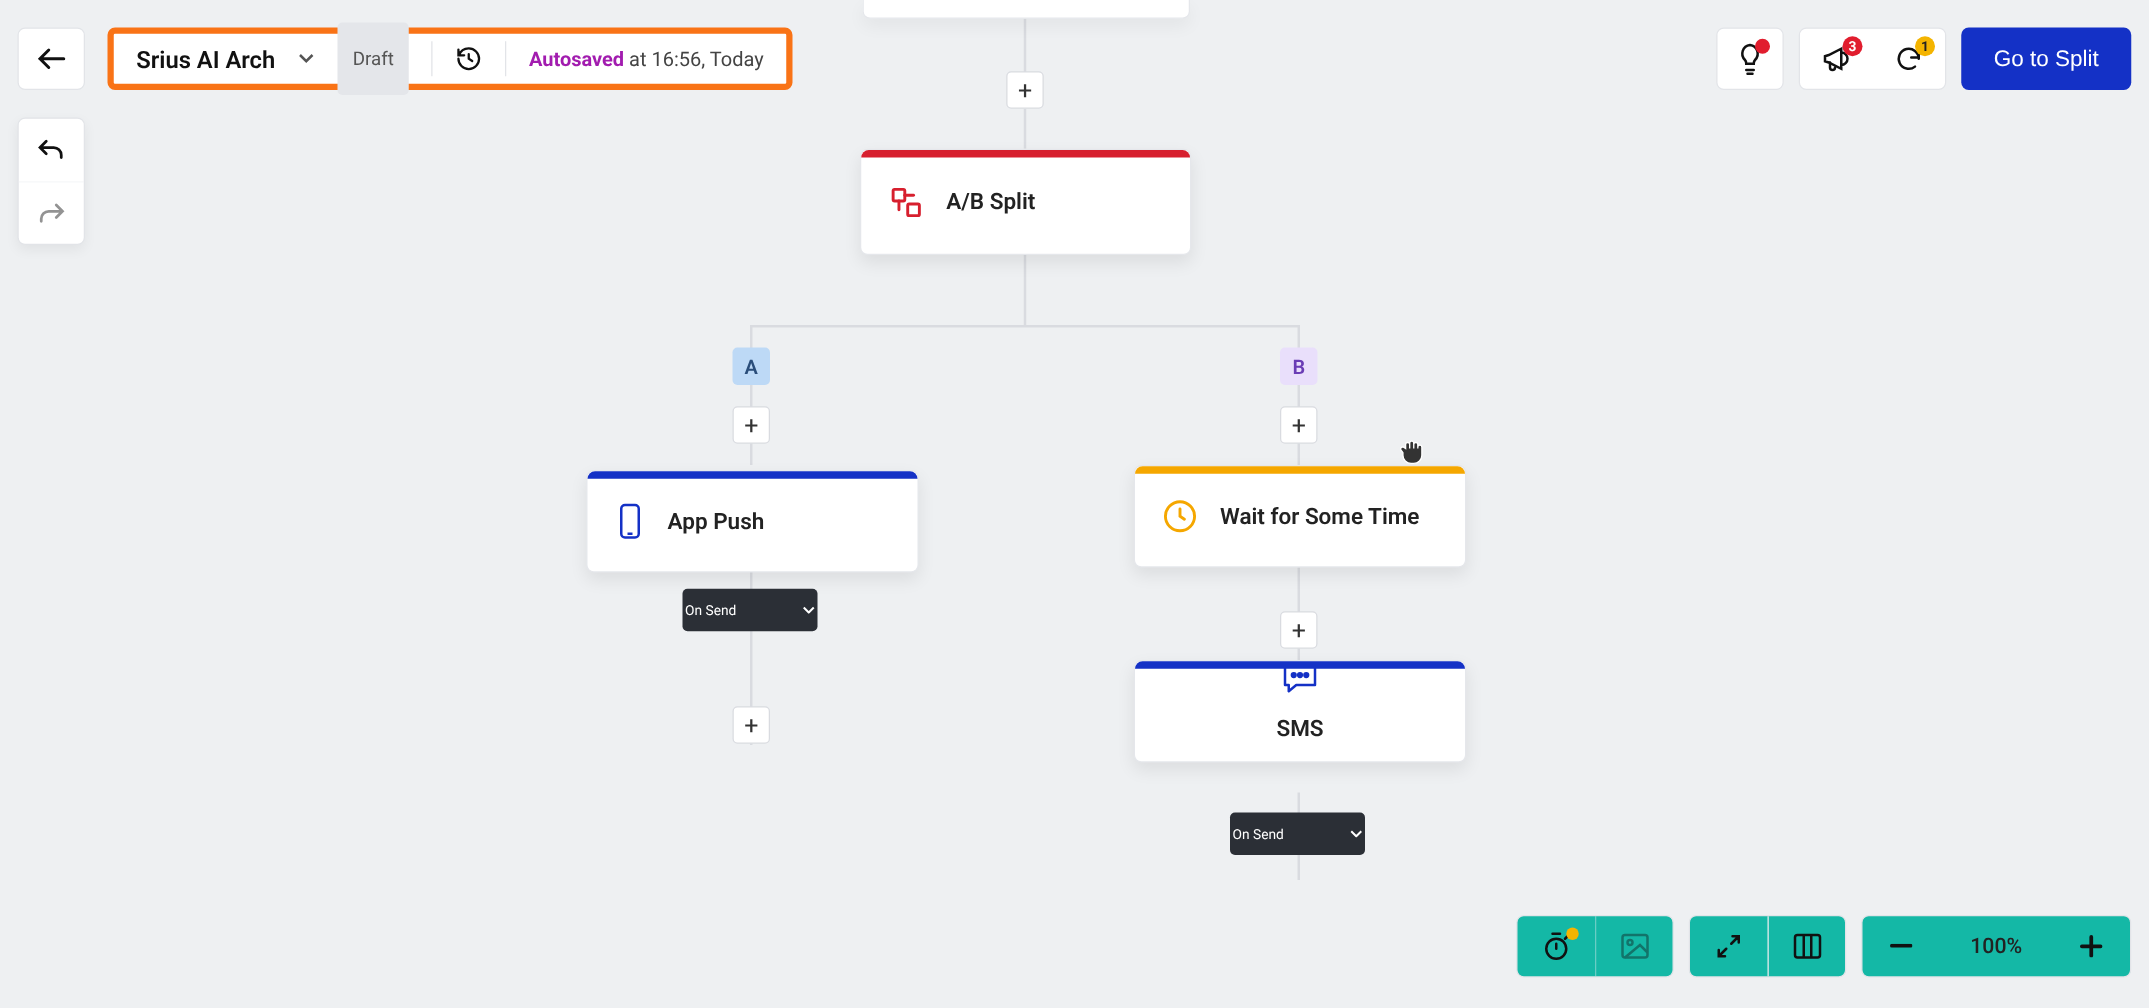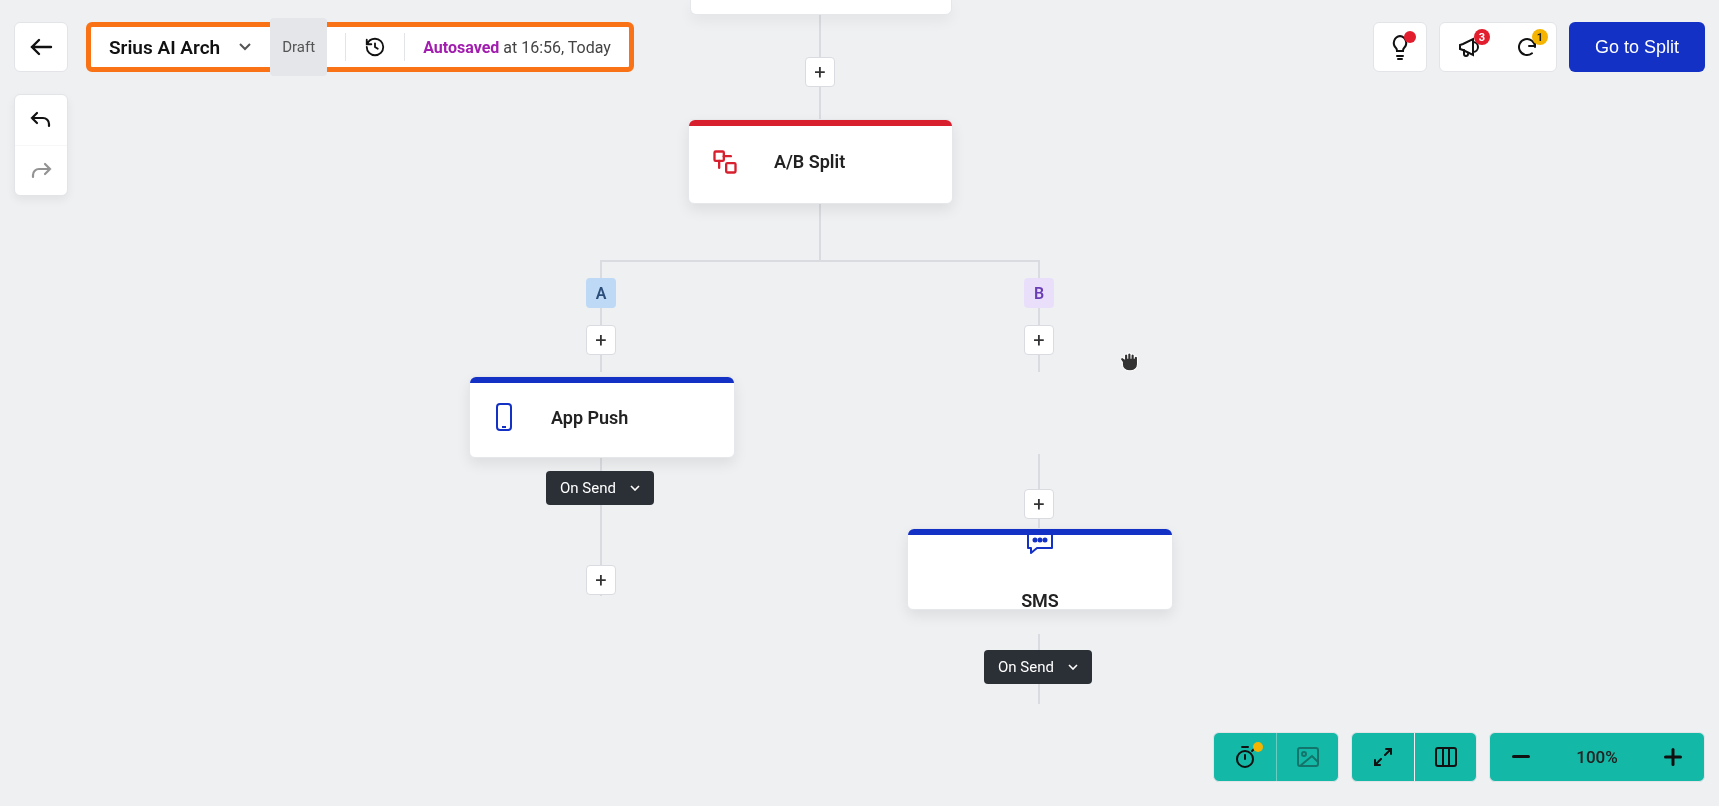--- a/index.html
+++ b/index.html
@@ -28,31 +28,31 @@
   .badge-yellow { background:#f4b400; color:#222; }
   .launch-btn { height:50px; padding:0 26px; background:#1431c6; color:#fff; border:none; border-radius:6px; font-size:18px; font-weight:500; cursor:pointer; }
 
   
   .undo-col { position:absolute; left:14px; top:94px; width:54px; background:#fff; border:1px solid #e2e4e8; border-radius:6px; box-shadow:0 4px 10px rgba(0,0,0,.06); }
   .undo-col .cell { height:50px; display:flex; align-items:center; justify-content:center; cursor:pointer; }
   .undo-col .cell + .cell { border-top:1px solid #eceef1; opacity:.45; }
 
   
   .canvas { position:absolute; inset:0; }
-  .node { position:absolute; background:#fff; border:1px solid #e5e7eb; border-radius:6px; box-shadow:0 6px 14px rgba(0,0,0,.08); display:flex; align-items:center; padding:0 22px; gap:35px; }
+  .node { position:absolute; background:#fff; border:1px solid #e5e7eb; border-radius:6px; box-shadow:0 6px 14px rgba(0,0,0,.08); display:flex; align-items:center; padding:0 22px; gap:18px; }
   .node .top-strip { position:absolute; top:0; left:0; right:0; height:6px; border-radius:6px 6px 0 0; }
   .node .nlabel { font-size:18px; font-weight:600; color:#222; }
 
   .plus-btn { position:absolute; width:30px; height:30px; background:#fff; border:1px solid #d9dbe0; border-radius:4px; display:flex; align-items:center; justify-content:center; font-size:20px; color:#333; cursor:pointer; }
   .branch-badge { position:absolute; width:30px; height:30px; border-radius:4px; display:flex; align-items:center; justify-content:center; font-size:16px; font-weight:600; }
   .branch-a { background:#bdd9f6; color:#2a4d7a; }
   .branch-b { background:#e9dffb; color:#6a3db5; }
 
   .connector { position:absolute; background:#d9dbe0; }
-  .onsend { position:absolute; background:#2b2f36; color:#fff; border-radius:4px; height:34px; display:flex; align-items:center; gap:14px; padding:0 14px; font-size:15px; cursor:pointer; }
+  .onsend { position:absolute; background:#2b2f36; color:#fff; border-radius:4px; height:34px; display:flex; align-items:center; gap:14px; padding:0 2px; font-size:11px; cursor:pointer;justify-content:space-between; }
 
   .top-card { position:absolute; left:690px; top:0; width:262px; height:15px; background:#fff; border:1px solid #e5e7eb; border-top:none; border-radius:0 0 6px 6px; box-shadow:0 6px 14px rgba(0,0,0,.05); }
 
   
   .grab-cursor { position:absolute; font-size:22px; pointer-events:none; }
 
   
   .br-bar { position:absolute; right:14px; bottom:24px; display:flex; align-items:center; gap:12px; }
   .br-block { height:50px; background:#14b8a6; border:1px solid #e2e4e8; border-radius:6px; display:flex; align-items:center; }
   .br-slot { width:62px; height:100%; display:flex; align-items:center; justify-content:center; position:relative; cursor:pointer; }
@@ -108,20 +108,30 @@
     <div class="top-strip" style="background:#1431c6;"></div>
     <span>
       <svg width="24" height="30" viewBox="0 0 24 30" fill="none" stroke="#1431c6" stroke-width="2">
         <rect x="5" y="2" width="14" height="26" rx="3"></rect>
           <line x1="10" y1="25" x2="14" y2="25"></line>
       </svg>
     </span>
     <span class="nlabel">App Push</span>
   </div>
 
+  <div class="node" style="left:907px; top:372px; width:266px; height:82px;">
+    <div class="top-strip" style="background:#f5a700;"></div>
+    <span>
+      <svg width="28" height="28" viewBox="0 0 24 24" fill="none" stroke="#f5a700" stroke-width="2" stroke-linecap="round">
+        <circle cx="12" cy="12" r="10"></circle>
+          <path d="M12 7v5l3 2"></path>
+      </svg>
+    </span>
+    <span class="nlabel">Wait for Some Time</span>
+  </div>
 
   <div class="onsend" style="left:546px; top:471px; width:108px;">
     <span>On Send</span>
     <svg width="10" height="6" viewBox="0 0 10 6">
         <path d="M1 1l4 4 4-4" stroke="#fff" stroke-width="1.6" fill="none"></path>
       </svg>
   </div>
 
   <div class="plus-btn" style="left:586px; top:565px;">+</div>
 

